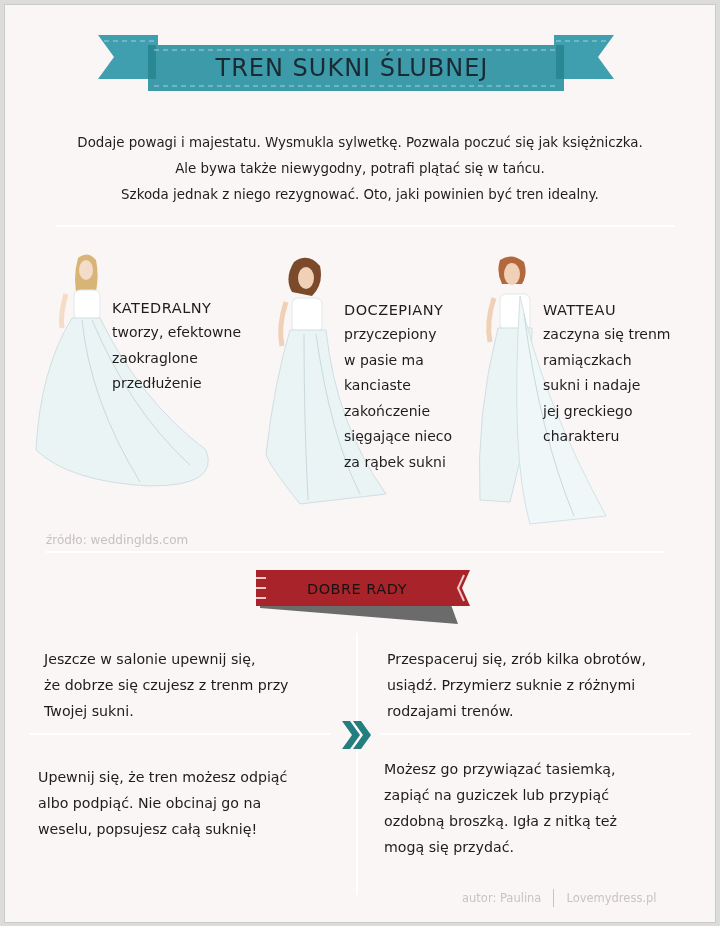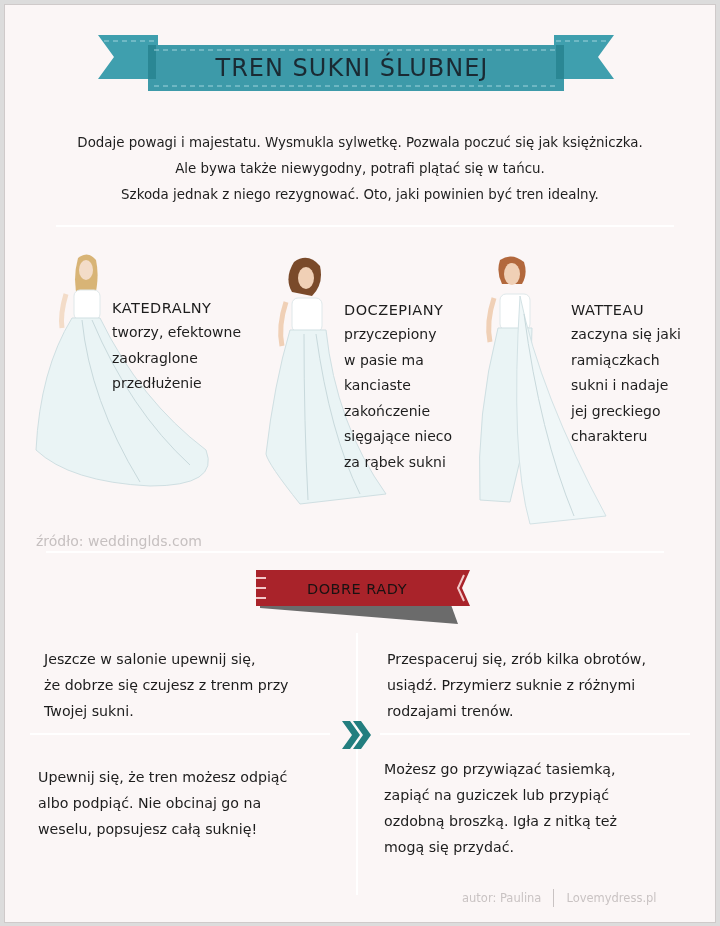--- a/index.html
+++ b/index.html
@@ -33,21 +33,21 @@
     .intro p { margin: 0; }
 
     .sep { position: absolute; height: 2px; background: #ffffff; }
 
     
     .train-text { position: absolute; }
     .train-name { font-size: 14.5px; margin-bottom: 4px; }
     .train-desc { font-size: 14px; line-height: 25.5px; }
 
     .dress { position: absolute; }
-    .source-credit { position: absolute; left: 36px; top: 533px; font-size: 14px; color: #c6c0c0; }
+    .source-credit { position: absolute; left: 46px; top: 533px; font-size: 12px; color: #c6c0c0; }
 
     
     .tips-ribbon { position: absolute; left: 252px; top: 566px; width: 220px; height: 62px; }
     .tips-ribbon svg { position: absolute; left: 0; top: 0; }
     .tips-text {
       position: absolute; left: 30px; top: 8px; width: 150px; height: 30px;
       display: flex; align-items: center; justify-content: center;
       font-size: 14.5px; color: #1a1212; letter-spacing: 0.5px;
     }
 
@@ -132,24 +132,24 @@
 
 <svg class="dress" style="left:470px; top:254px;" width="140" height="275" viewBox="0 0 140 275">
   <path d="M30 6 q12 -8 24 2 q4 12 -2 22 l-20 0 q-6 -12 -2 -24z" fill="#b2683c"></path>
   <ellipse cx="42" cy="20" rx="8" ry="11" fill="#f0d0b6"></ellipse>
   <rect x="30" y="40" width="30" height="36" rx="6" fill="#ffffff" stroke="#dfe8ea"></rect>
   <path d="M24 44 q-8 24 -4 44" stroke="#f0d0b6" stroke-width="5" fill="none"></path>
   <path d="M28 74 L62 74 Q62 170 40 248 L10 246 Q6 160 28 74z" fill="#eaf4f5" stroke="#cfdfe2"></path>
   <path d="M50 42 Q70 140 136 262 L60 270 Q40 200 50 42z" fill="#f0f7f8" stroke="#d3e2e5"></path>
   <path d="M54 60 Q70 180 104 262" stroke="#c8d9dc" fill="none"></path>
 </svg>
-<div class="train-text" style="left:543px; top:302px;margin-left:28px;">
+<div class="train-text" style="left:543px; top:302px;">
   <div class="train-name caps">WATTEAU</div>
   <div class="train-desc script">
-    <div>zaczyna się jaki</div>
+    <div>zaczyna się trenm</div>
     <div>ramiączkach</div>
     <div>sukni i nadaje</div>
     <div>jej greckiego</div>
     <div>charakteru</div>
   </div>
 </div>
 
 <div class="source-credit script">źródło: weddinglds.com</div>
 
 <div class="sep" style="left:46px; top:551px; width:618px;"></div>

